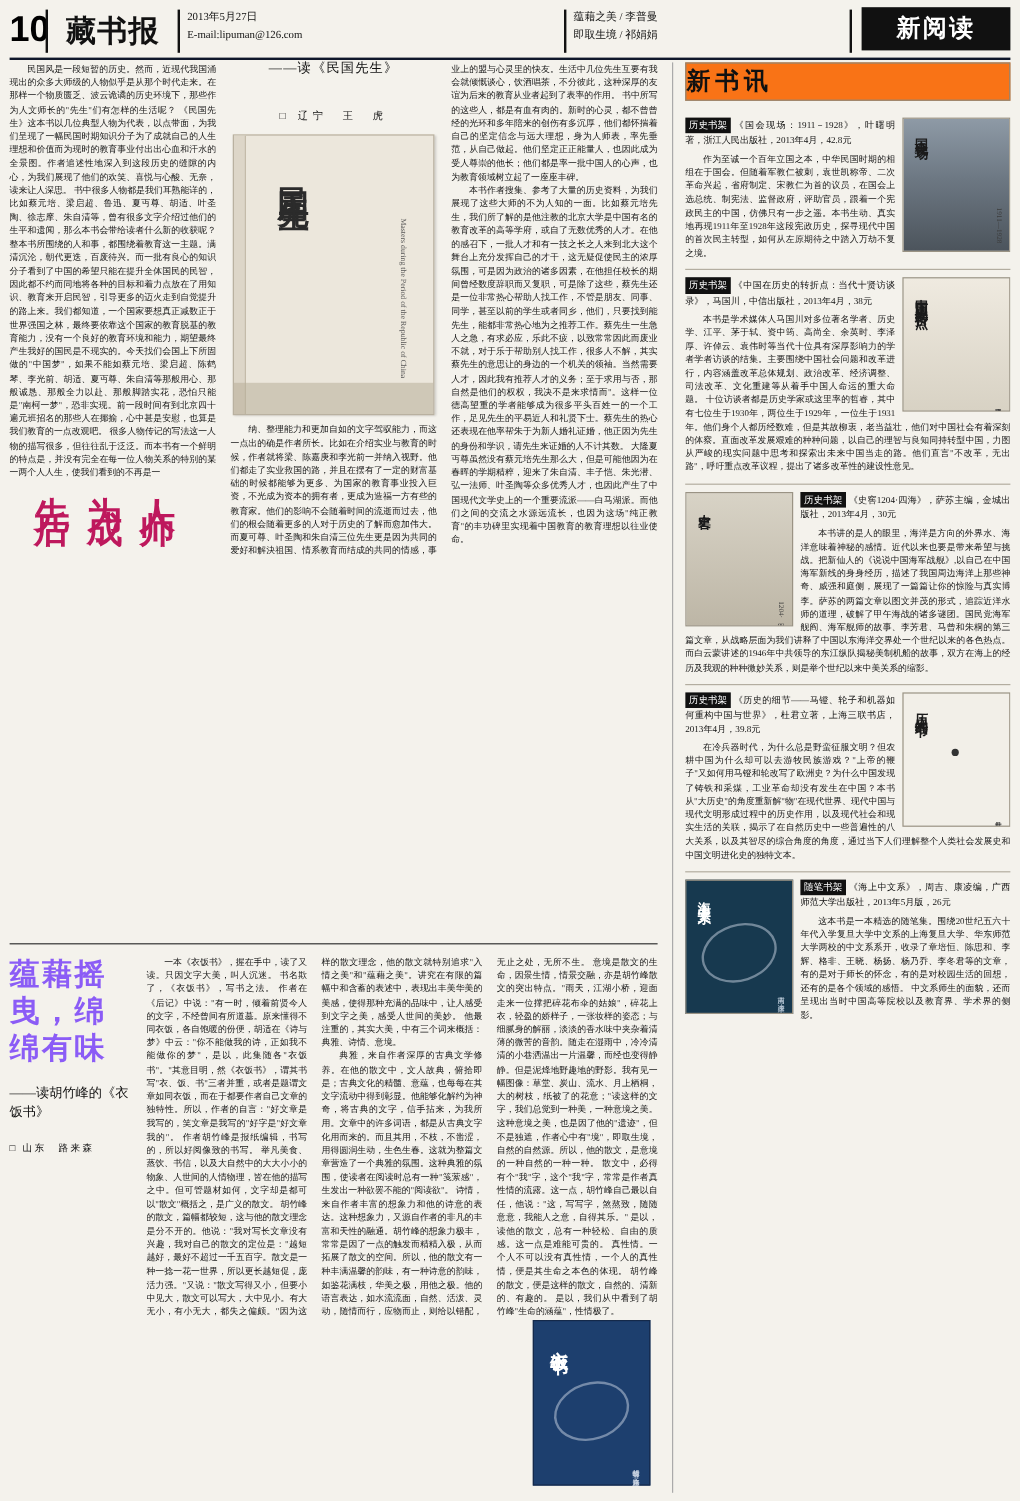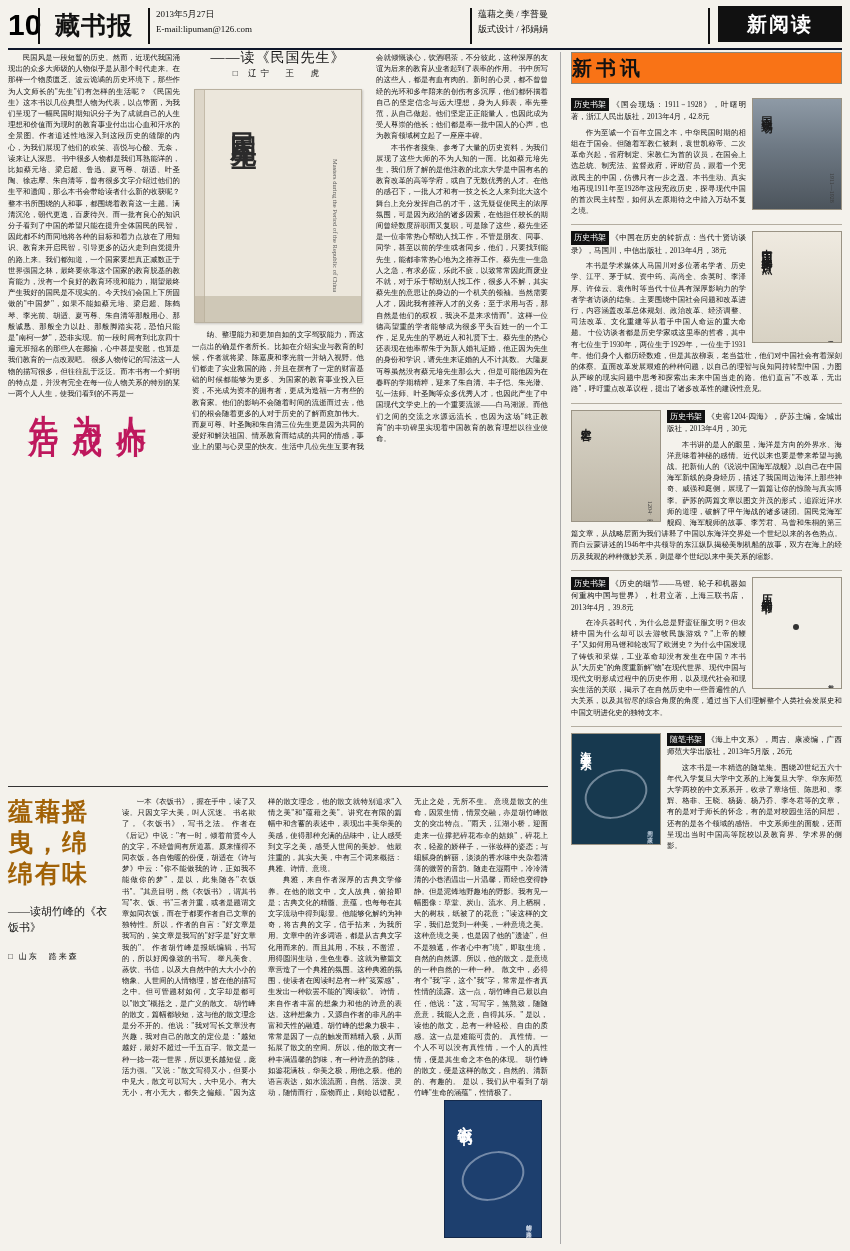--- a/index.html
+++ b/index.html
@@ -20,33 +20,33 @@
     font-size:20px;font-weight:bold;text-align:center;line-height:36px;letter-spacing:2px;}
   
   .leftzone{position:absolute;left:8px;top:52px;width:540px;height:1190px;}
   .rightrail{position:absolute;left:560px;top:52px;width:282px;height:1192px;border-left:1px solid #aaa;padding-left:10px;box-sizing:border-box;}
   .cols{column-count:3;column-gap:12px;font-size:7.4px;line-height:11.2px;text-align:justify;color:#161616;}
   .cols p{margin:0 0 0 0;text-indent:2em;}
   .hr-sep{position:absolute;left:8px;width:540px;height:1px;background:#333;}
   
   .headline{width:100%;text-align:center;margin:26px 0 4px 0;}
   .headline .h1{font-size:30px;font-weight:bold;letter-spacing:14px;color:#be185d;font-family:"DejaVu Serif",serif;}
-  .headline .h2{font-size:14px;margin-top:20px;color:#111;letter-spacing:1px;}
-  .headline .byline{font-size:8.5px;margin-top:5px;letter-spacing:4px;color:#111;}
+  .headline .h2{font-size:11px;margin-top:20px;color:#111;letter-spacing:1px;}
+  .headline .byline{font-size:8.5px;margin-top:28px;letter-spacing:4px;color:#111;}
   .bookcover{width:166px;height:232px;background:#ece7dc;border:1px solid #b9b1a0;margin:10px auto 6px auto;position:relative;
     box-shadow:1px 1px 2px rgba(0,0,0,.18);}
   .bookcover .spine{position:absolute;left:0;top:0;width:9px;height:100%;background:#ddd6c8;border-right:1px solid #c4bba9;}
   .bookcover .bt{position:absolute;left:34px;top:22px;font-size:26px;line-height:30px;font-weight:bold;color:#2b2b2b;
     writing-mode:vertical-rl;letter-spacing:4px;font-family:"DejaVu Serif",serif;}
   .bookcover .bsub{position:absolute;right:20px;bottom:30px;font-size:6.5px;color:#555;writing-mode:vertical-rl;}
   .bookcover .bpub{position:absolute;left:0;bottom:0;width:100%;height:26px;background:#b8ae99;opacity:.55;}
   
   .lower{position:absolute;left:8px;top:796px;width:540px;height:446px;}
   .lower-head{float:left;width:104px;margin-right:10px;}
-  .lh-title{font-size:25px;font-weight:bold;line-height:31px;letter-spacing:2px;color:#a16207;font-family:"DejaVu Serif",serif;}
+  .lh-title{font-size:25px;font-weight:bold;line-height:31px;letter-spacing:2px;color:#8b5cf6;font-family:"DejaVu Serif",serif;}
   .lh-sub{font-size:11px;line-height:16px;margin-top:14px;color:#111;}
   .lh-author{font-size:8px;margin-top:16px;letter-spacing:2px;color:#111;}
   .lower-cover{position:absolute;right:6px;bottom:4px;width:96px;height:136px;background:#1d3f6e;border:1px solid #14294a;}
   .lower-cover .lt{position:absolute;left:10px;top:12px;color:#fff;font-size:15px;font-weight:bold;writing-mode:vertical-rl;letter-spacing:3px;}
   .lower-cover .ls{position:absolute;right:8px;bottom:10px;color:#cfd8e6;font-size:6px;writing-mode:vertical-rl;}
   .lower-cols{font-size:7.4px;line-height:11.2px;text-align:justify;column-count:3;column-gap:12px;color:#161616;}
   .lower-cols p{margin:0;text-indent:2em;}
   
   .rr-title{height:30px;background:#f97316;border:1px solid #8d8778;line-height:30px;
     font-size:20px;font-weight:bold;letter-spacing:4px;color:#111;margin-bottom:8px;}
@@ -79,21 +79,21 @@
     <div class="vbar" style="left:30px"></div>
     <div class="mh-title">藏书报</div>
     <div class="vbar" style="left:140px"></div>
     <div class="mh-meta">
       <div>2013年5月27日</div>
       <div>E-mail:lipuman@126.com</div>
     </div>
     <div class="vbar" style="left:462px"></div>
     <div class="mh-credits">
       <div>蕴藉之美 / 李普曼</div>
-      <div>版式设计 / 祁娟娟</div>
+      <div>即取生境 / 祁娟娟</div>
     </div>
     <div class="vbar" style="left:700px"></div>
     <div class="mh-brand">新阅读</div>
   </div>
 
   <div class="leftzone">
 
     <div class="cols">
 
       <p>民国风是一段短暂的历史。然而，近现代我国涌现出的众多大师级的人物似乎是从那个时代走来。在那样一个物质匮乏、波云诡谲的历史环境下，那些作为人文师长的"先生"们有怎样的生活呢？

